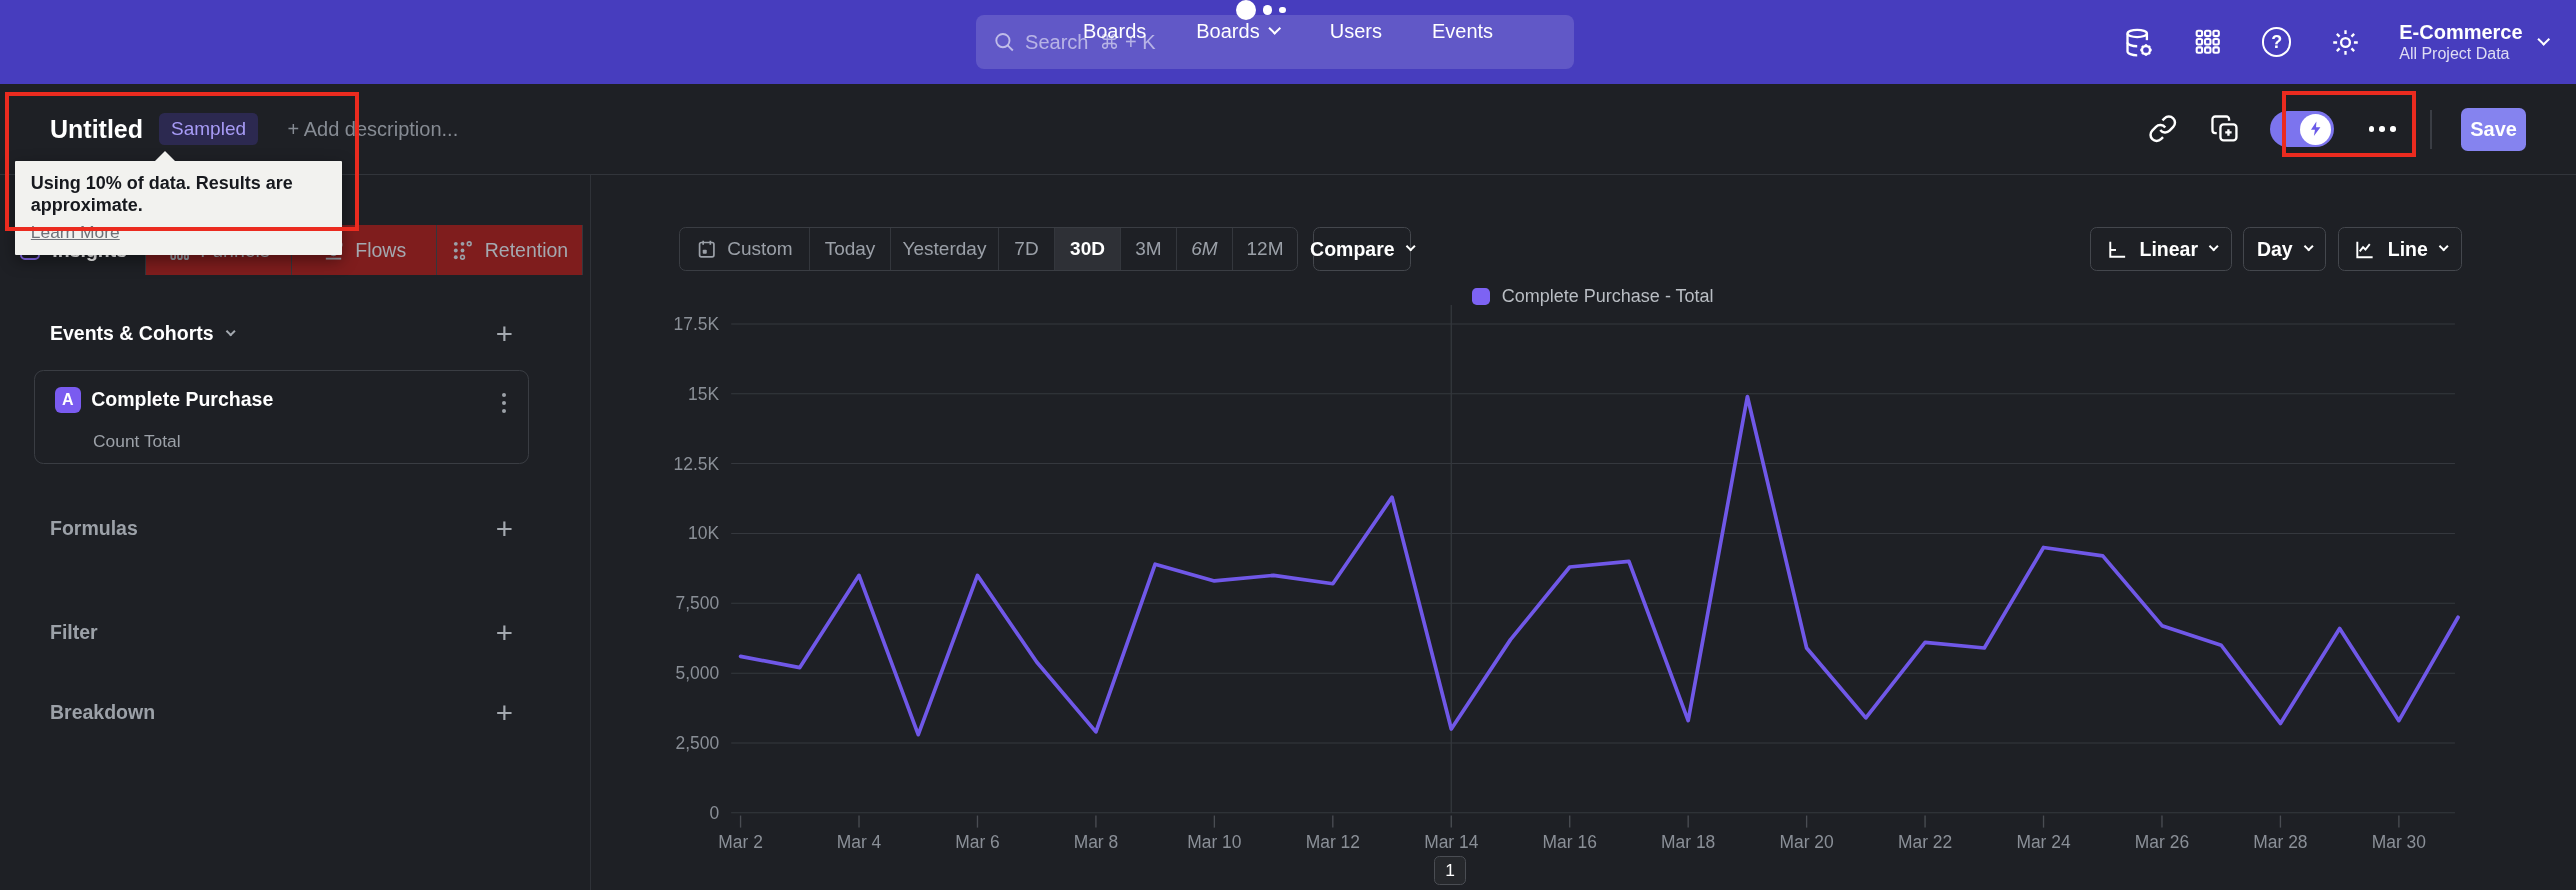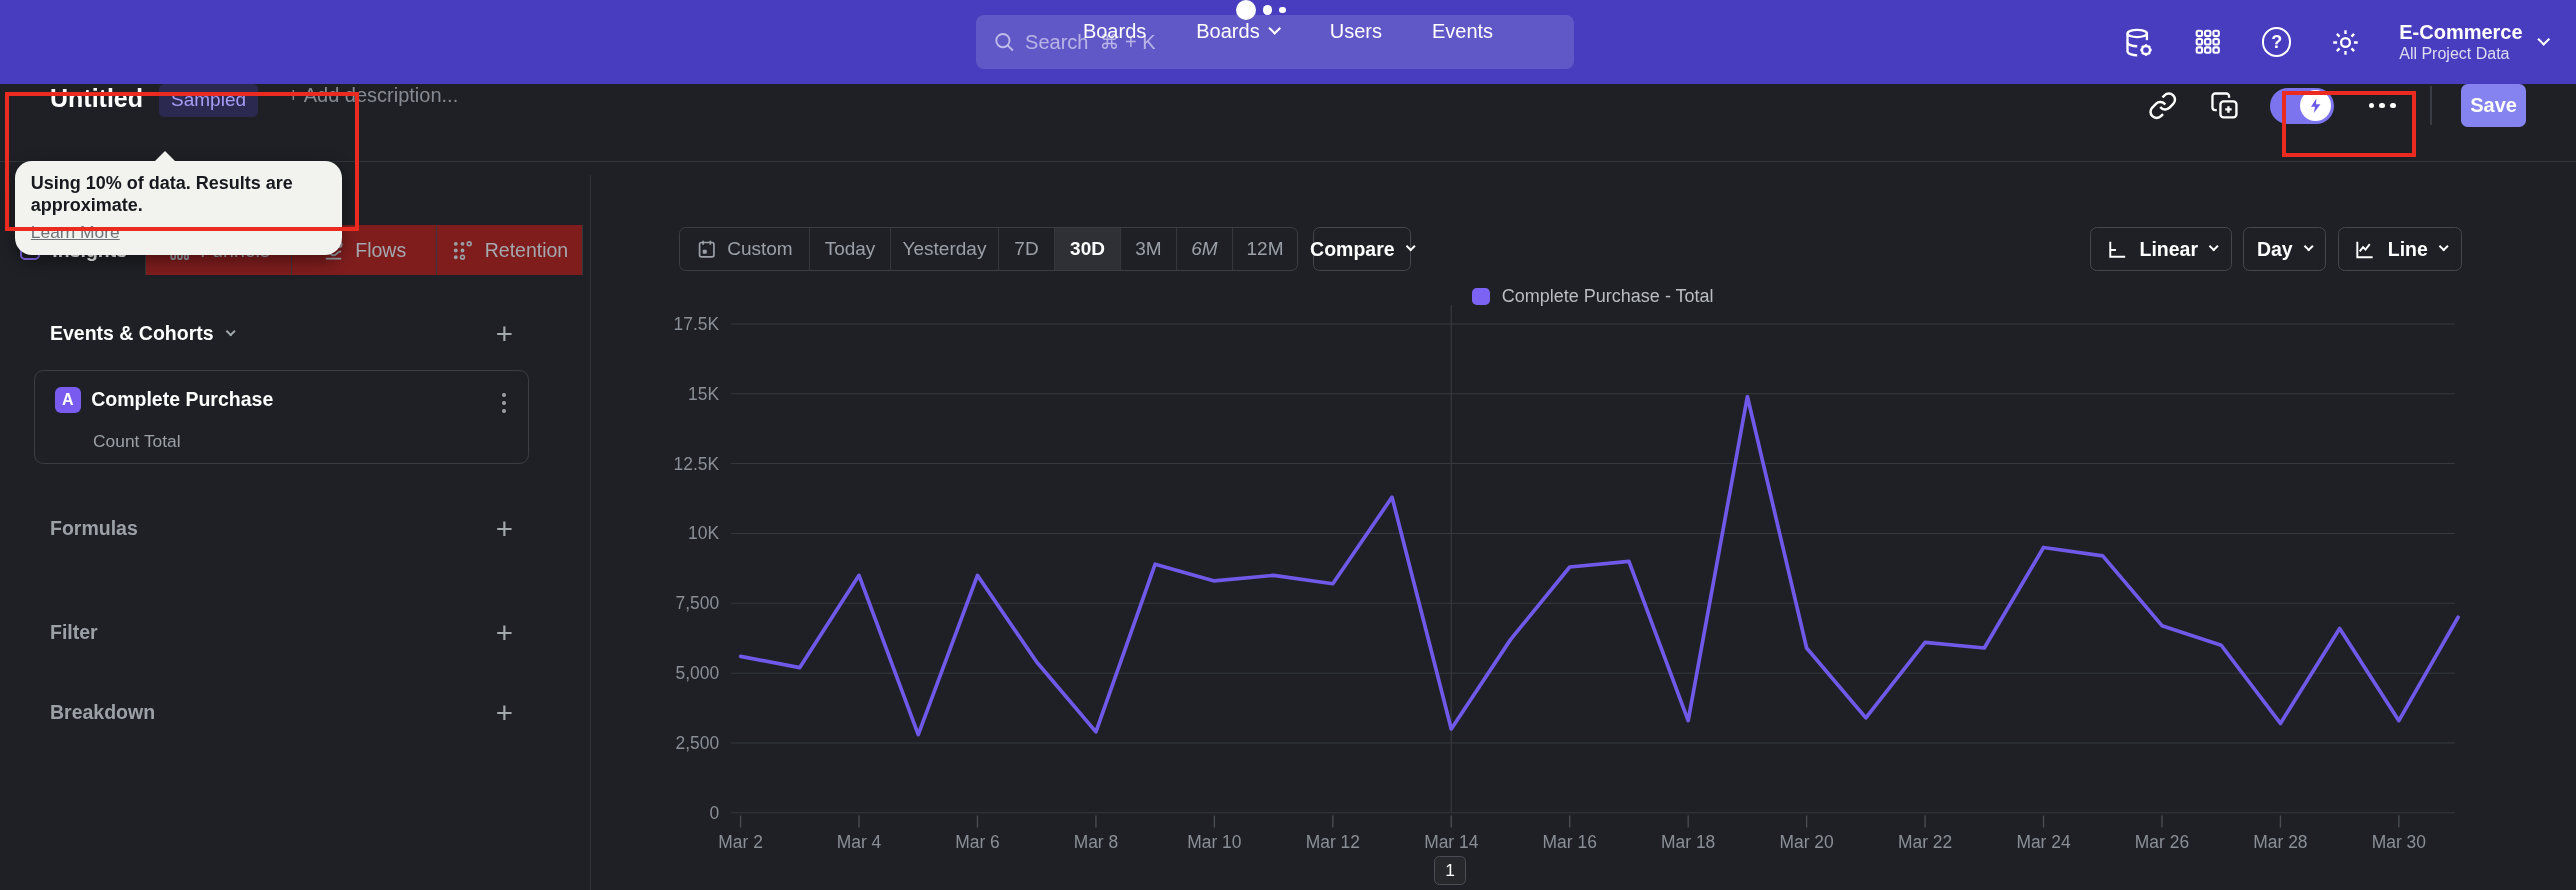--- a/index.html
+++ b/index.html
@@ -31,43 +31,43 @@
   .search input::placeholder { color:rgba(255,255,255,.55); }
   .nav-right { position:absolute; right:28px; top:0; height:84px; display:flex; align-items:center; gap:38px; }
   .nav-icon { width:31px; height:31px; display:flex; align-items:center; justify-content:center; cursor:pointer; }
   .help-circle { width:29.5px; height:29.5px; border:2px solid #fff; border-radius:50%;
     display:flex; align-items:center; justify-content:center; font-size:18px; font-weight:700; color:#fff; }
   .project { display:flex; align-items:center; gap:16px; cursor:pointer; }
   .project .pname { font-size:20px; font-weight:700; line-height:1.2; }
   .project .pscope { font-size:16px; color:rgba(255,255,255,.82); line-height:1.2; }
 
   
-  .header-row { position:absolute; left:0; top:84px; width:2576px; height:78px;
-    border-bottom:1.3px solid #32353B; display:flex; align-items:flex-start; padding:0 50px; background:#1E2025; }
+  .header-row { position:absolute; left:0; top:84px; width:2576px; height:91px;
+    border-bottom:1.3px solid #32353B; display:flex; align-items:center; padding:0 50px; background:#1E2025; }
   .rpt-title { font-size:25px; font-weight:700; }
   .sampled { margin-left:16px; font-size:19px; color:#A79BF6; background:#2C2950;
     padding:5.4px 12px; border-radius:5.4px; cursor:default; }
   .add-desc { margin-left:29.5px; font-size:20px; color:#868B93; cursor:text; }
   .hdr-actions { margin-left:auto; display:flex; align-items:center; gap:29.5px; }
   .hdr-icon { width:32px; height:32px; display:flex; align-items:center; justify-content:center; cursor:pointer; }
   .toggle { position:relative; width:64px; height:36px; border-radius:18px; background:#7C74EE; cursor:pointer; }
   .toggle .knob { position:absolute; right:2.7px; top:2.7px; width:31px; height:31px; border-radius:50%;
     background:#fff; display:flex; align-items:center; justify-content:center; }
   .dots-h { display:flex; gap:5.4px; cursor:pointer; padding:5.4px; }
   .dots-h i { width:5.4px; height:5.4px; border-radius:50%; background:#fff; }
   .vdiv { width:1.3px; height:39px; background:#3A3D44; }
   .save-btn { background:#8583EF; color:#fff; font-size:20px; font-weight:600;
     padding:10px 9px; border-radius:6.7px; border:none; cursor:pointer; font-family:inherit; }
 
   
   .red-box { position:absolute; border:4.7px solid #EB2B1F; z-index:60; pointer-events:none; }
   .red1 { left:5.4px; top:92px; width:354px; height:139px; }
   .red2 { left:2282px; top:91px; width:134px; height:66px; }
   .tooltip { position:absolute; left:14.8px; top:161px; width:327px; background:#F2F2EF;
-    border-radius:17px; padding:10.7px 16px 12px; z-index:55; color:#17191E;
+    border-radius:1px; padding:10.7px 16px 12px; z-index:55; color:#17191E;
     box-shadow:0 5.4px 16px rgba(0,0,0,.4); }
   .tooltip:before { content:""; position:absolute; top:-10px; left:140px; width:0; height:0;
     border-left:10.7px solid transparent; border-right:10.7px solid transparent; border-bottom:10.7px solid #F2F2EF; }
   .tooltip .txt { font-size:18px; font-weight:700; line-height:1.25; }
   .tooltip .link { font-size:17.4px; color:#6E7178; text-decoration:underline; margin-top:5.4px; display:inline-block; cursor:pointer; }
 
   
   .sidebar { position:absolute; left:0; top:175px; width:591px; height:715px; border-right:1.3px solid #2F3238; }
   .tabs { position:absolute; left:0; top:50px; width:583px; height:50px; display:flex; }
   .tab { flex:1; display:flex; align-items:center; justify-content:center; gap:10.7px;

